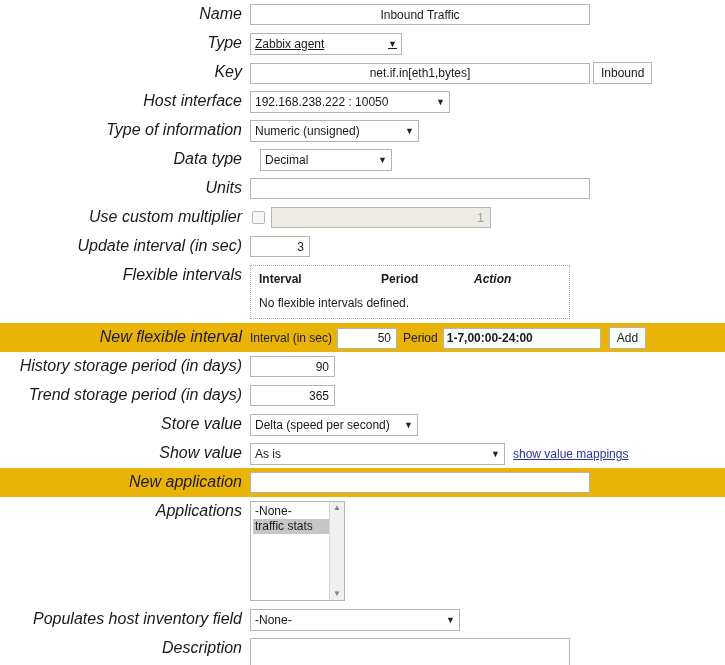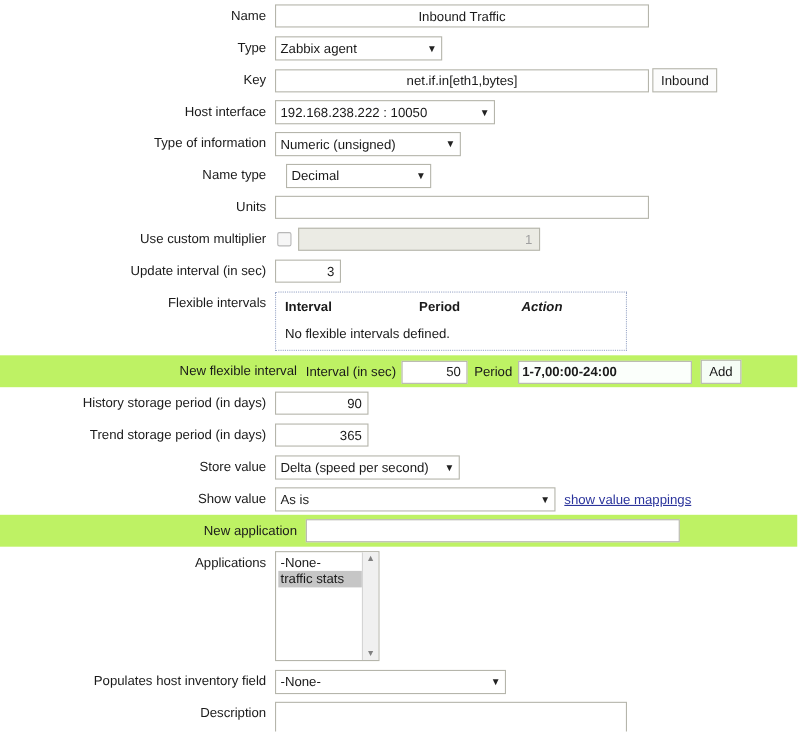--- a/index.html
+++ b/index.html
@@ -12,30 +12,31 @@
     color: #1a1a1a;
     overflow: hidden;
   }
   .form { width: 725px; }
   .row {
     display: flex;
     align-items: flex-start;
     min-height: 29px;
     width: 725px;
   }
-  .row.green { background: #bef264; padding-left: 28px; }
+  .row.green { background: #eab308; }
   .label {
     width: 250px;
     min-width: 250px;
     text-align: right;
     padding-right: 8px;
     padding-top: 7px;
-    font-size: 12px;
+    font-size: 16px;
     color: #1a1a1a;
     line-height: 14px;
+    font-style: italic;
   }
   .field {
     flex: 1;
     padding-top: 4px;
     display: flex;
     align-items: center;
     gap: 0;
   }
   input.txt {
     height: 21px;
@@ -72,21 +73,21 @@
     white-space: nowrap;
   }
   .sel .sel-text { padding-right: 4px; }
   .sel .arrow {
     margin-left: auto;
     padding-left: 8px;
     font-size: 9px;
     color: #222;
     line-height: 1;
   }
-  .sel.w-type { width: 152px; }
+  .sel.w-type { width: 152px; text-decoration: underline; }
   .sel.w-hostif { width: 200px; }
   .sel.w-typeinfo { width: 169px; }
   .sel.w-datatype { width: 132px; margin-left: 10px; }
   .sel.w-store { width: 168px; }
   .sel.w-show { width: 255px; }
   .sel.w-inventory { width: 210px; }
   .btn {
     height: 22px;
     border: 1px solid #b5b5ab;
     background: #fcfcfc;
@@ -225,21 +226,21 @@
     <div class="label">Type of information</div>
     <div class="field">
       <div class="sel w-typeinfo">
         <span class="sel-text">Numeric (unsigned)</span>
         <span class="arrow">▼</span>
       </div>
     </div>
   </div>
 
   <div class="row">
-    <div class="label">Name type</div>
+    <div class="label">Data type</div>
     <div class="field">
       <div class="sel w-datatype">
         <span class="sel-text">Decimal</span>
         <span class="arrow">▼</span>
       </div>
     </div>
   </div>
 
   <div class="row">
     <div class="label">Units</div>

